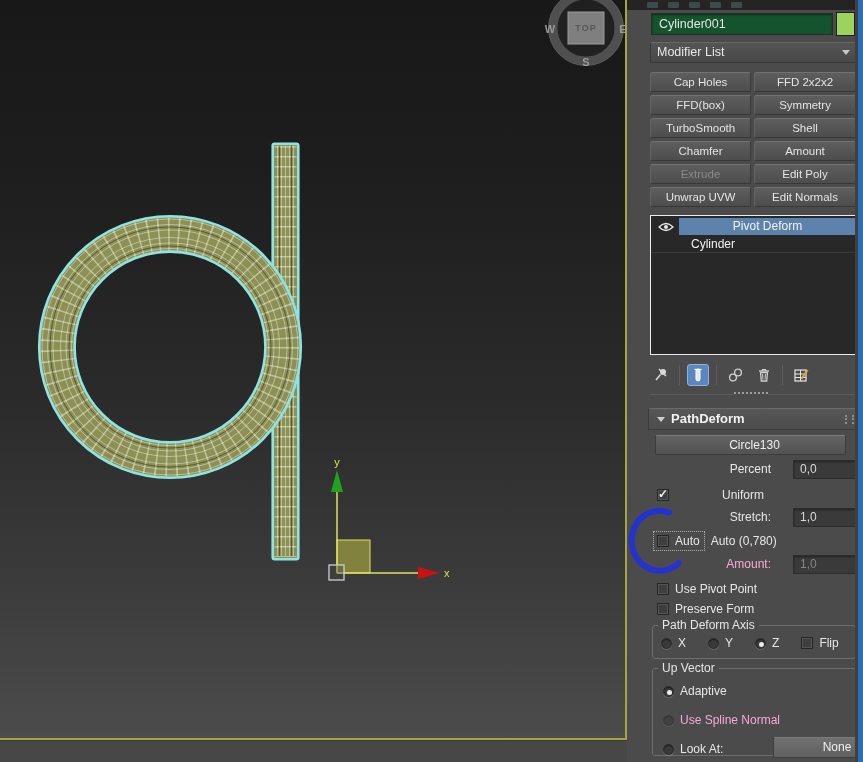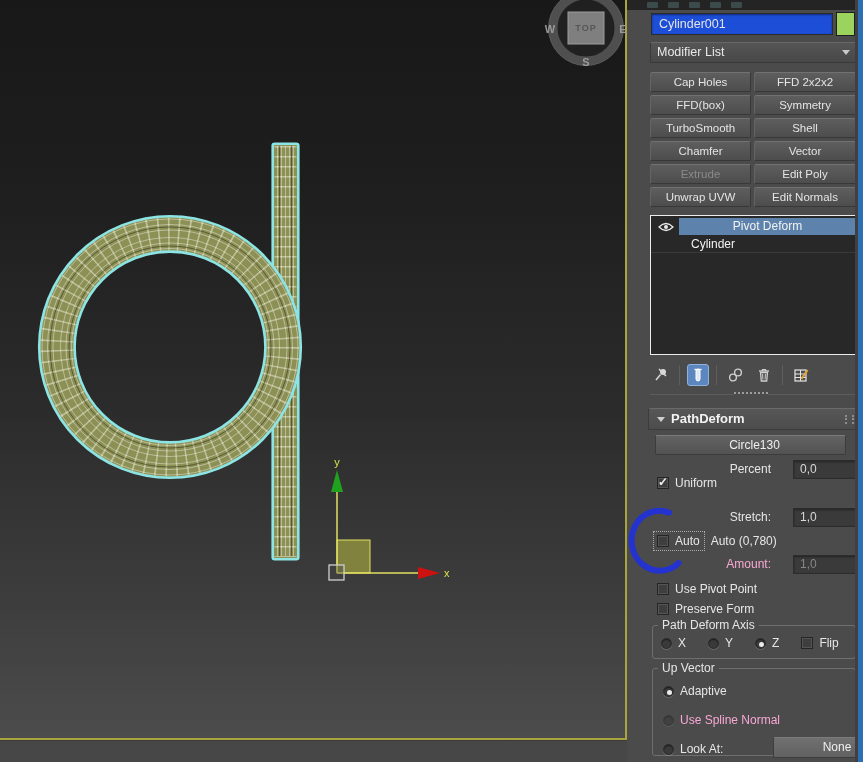--- a/index.html
+++ b/index.html
@@ -14,21 +14,21 @@
   #below-viewport { position:absolute; left:0; top:740px; width:627px; height:22px;
     background:#474747; border-top:1px solid #3a3a3a; }
   #vp-svg { position:absolute; left:0; top:0; }
 
   
   #panel { position:absolute; left:627px; top:0; width:236px; height:762px; background:#4b4b4b; }
   #tabstrip { position:absolute; left:0; top:0; width:236px; height:10px; background:#242424; display:flex; gap:10px; padding:2px 0 0 20px; }
   #tabstrip .tstub { width:11px; height:6px; background:#4e6b6b; opacity:.55; border-radius:1px; }
 
   #name-field { position:absolute; left:24px; top:13px; width:182px; height:22px;
-    background:#1d4ed8; border:1px solid #2b2b2b; box-shadow:inset 0 1px 2px rgba(0,0,0,.45);
+    background:#14532d; border:1px solid #2b2b2b; box-shadow:inset 0 1px 2px rgba(0,0,0,.45);
     color:#e4e4e4; font-size:12.5px; line-height:20px; padding-left:7px; }
   #color-swatch { position:absolute; left:209px; top:12px; width:19px; height:24px;
     background:#9bd35e; border:1px solid #1f1f1f; }
 
   #modifier-list { position:absolute; left:23px; top:42px; width:207px; height:21px;
     background:linear-gradient(#555,#484848); border:1px solid #393939; border-top-color:#676767;
     color:#e8e8e8; font-size:12.5px; line-height:19px; padding-left:6px; border-radius:1px; }
   #modifier-list .arr { position:absolute; right:6px; top:7px; width:0; height:0;
     border-left:4px solid transparent; border-right:4px solid transparent; border-top:5px solid #c9c9c9; }
 
@@ -197,21 +197,21 @@
     </div>
 
     <div id="btn-grid">
       <button class="pbtn">Cap Holes</button>
       <button class="pbtn">FFD 2x2x2</button>
       <button class="pbtn">FFD(box)</button>
       <button class="pbtn">Symmetry</button>
       <button class="pbtn">TurboSmooth</button>
       <button class="pbtn">Shell</button>
       <button class="pbtn">Chamfer</button>
-      <button class="pbtn">Vector</button>
+      <button class="pbtn">Amount</button>
       <button class="pbtn disabled">Extrude</button>
       <button class="pbtn">Edit Poly</button>
       <button class="pbtn">Unwrap UVW</button>
       <button class="pbtn">Edit Normals</button>
     </div>
 
     <div id="stack">
       <div class="stack-row sel">
         <div class="eye-cell">
           <svg width="16" height="10" viewBox="0 0 16 10">
@@ -283,21 +283,21 @@
       <span class="lbl rlabel">Percent</span>
       <div class="spin">
         <div class="val">0,0</div>
         <div class="arrows">
             <div class="arrow-up"></div>
             <div class="arrow-dn"></div>
           </div>
       </div>
     </div>
 
-    <div class="row" style="top:473px;">
+    <div class="row" style="top:485px;gap:47px;">
       <span style="margin-left:7px;" class="cb checked"></span>
       <span class="lbl">Uniform</span>
     </div>
 
     <div class="row" style="top:507px;">
       <span class="lbl rlabel">Stretch:</span>
       <div class="spin">
         <div class="val">1,0</div>
         <div class="arrows">
             <div class="arrow-up"></div>

